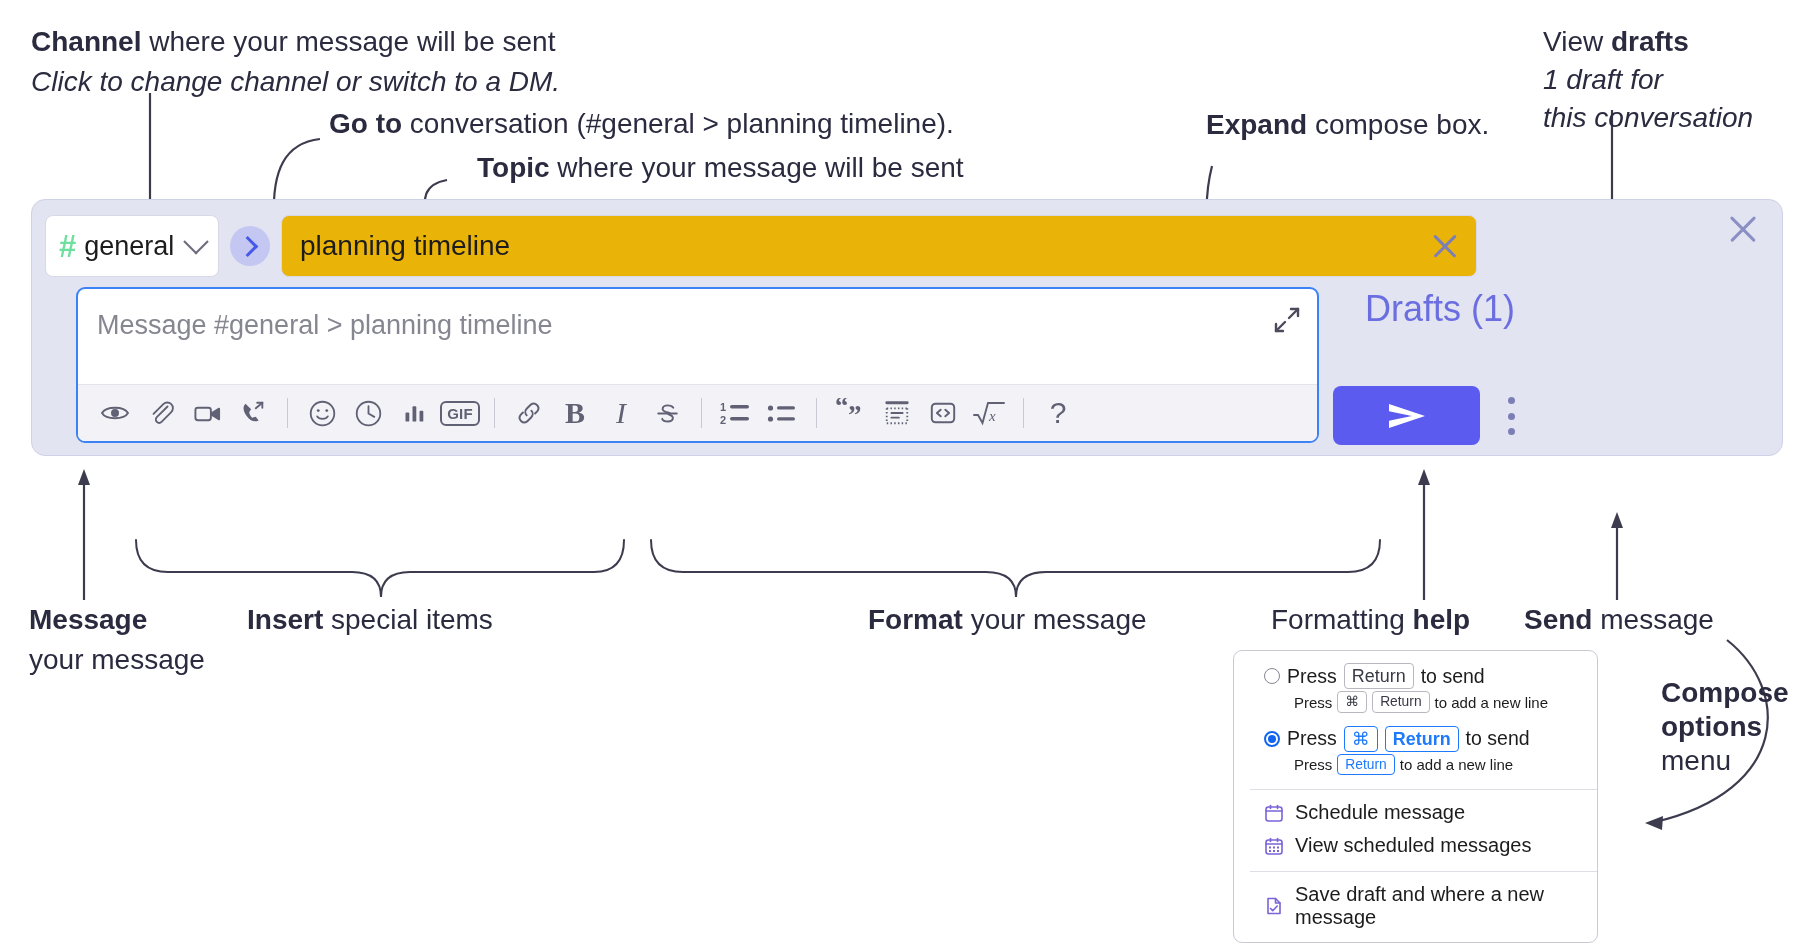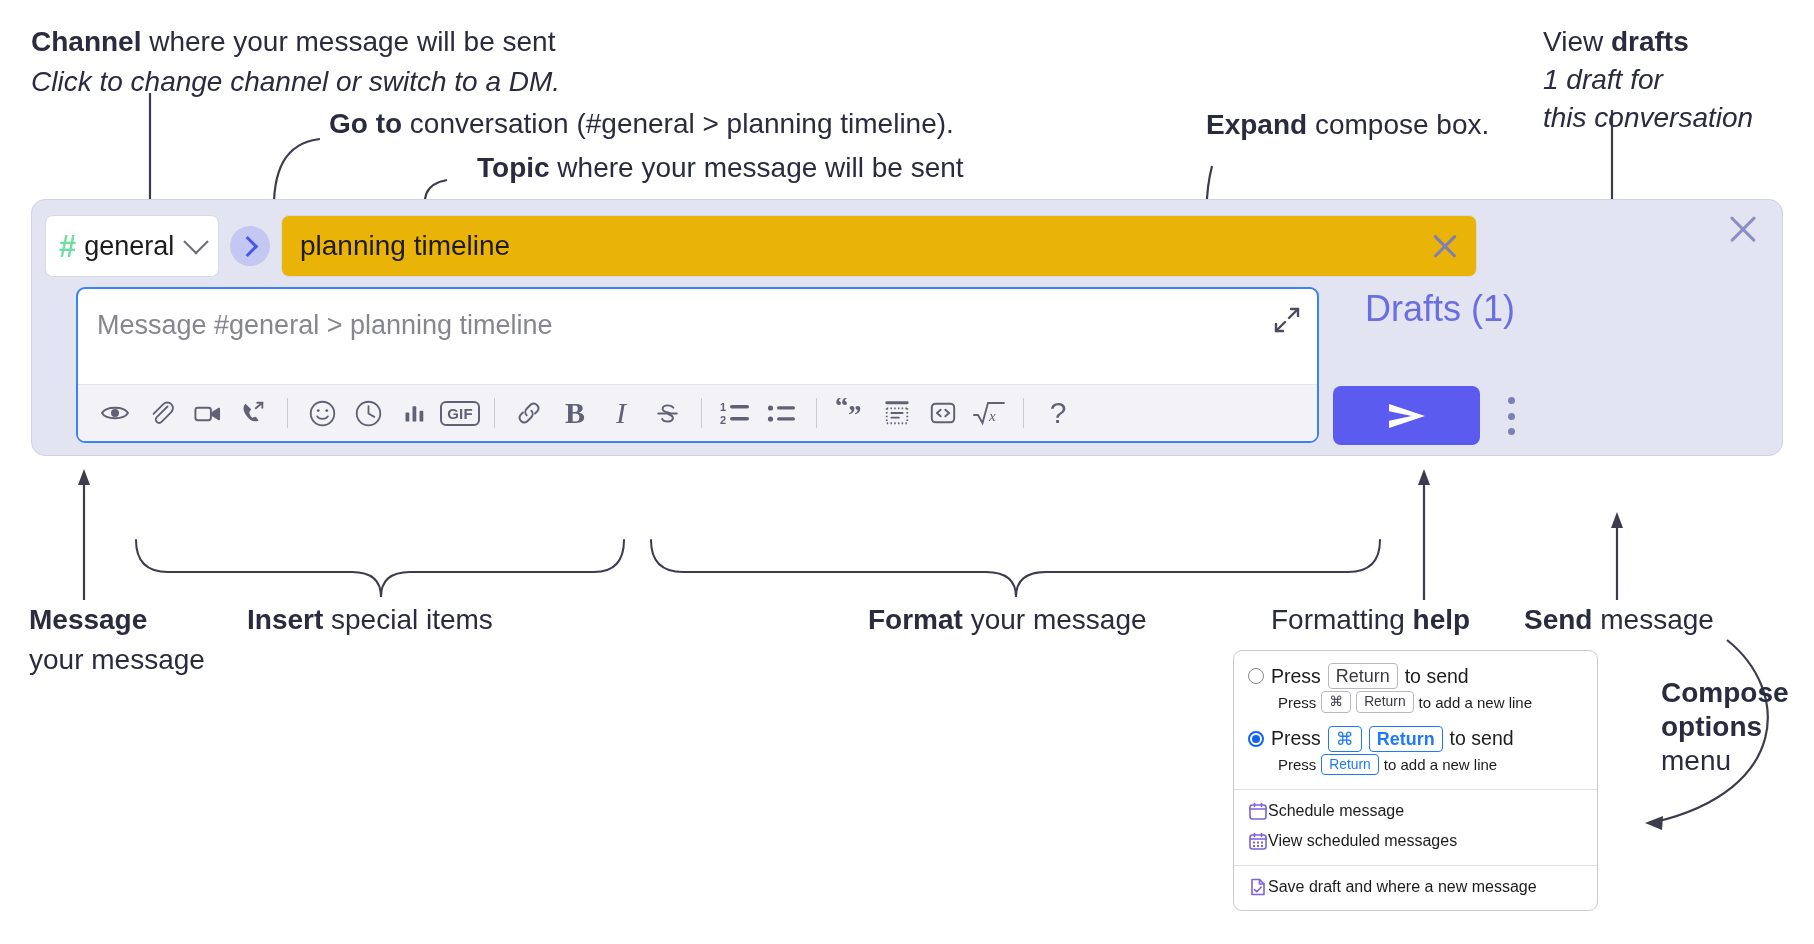--- a/index.html
+++ b/index.html
@@ -266,21 +266,21 @@
   
   #compose-menu {
     position: absolute;
     left: 1233px;
     top: 650px;
     width: 365px;
     background: #ffffff;
     border: 1px solid #c9c9d2;
     border-radius: 9px;
     box-sizing: border-box;
-    padding: 10px 0 0 0;
+    padding: 10px 0 0 16px;
     font-size: 19px;
     color: #1d1c1d;
   }
   .menu-opt { padding: 2px 14px 2px 14px; }
   .opt-main {
     display: flex;
     align-items: center;
     gap: 7px;
     font-size: 19.5px;
   }
@@ -327,22 +327,23 @@
   }
   .key.blue.bold { font-weight: 700; }
   .menu-divider {
     height: 1px;
     background: #dedee4;
     margin: 9px 0 6px 0;
   }
   .menu-item {
     display: flex;
     align-items: center;
+    gap: 11px;
     padding: 5px 14px;
-    font-size: 16px;
+    font-size: 20px;
     cursor: pointer;
   }
   .menu-item .mi-icon { width: 20px; height: 20px; flex: none; color: #7b63d9; }
 
   
   #connectors {
     position: absolute;
     left: 0; top: 0;
     width: 1814px; height: 944px;
     pointer-events: none;

